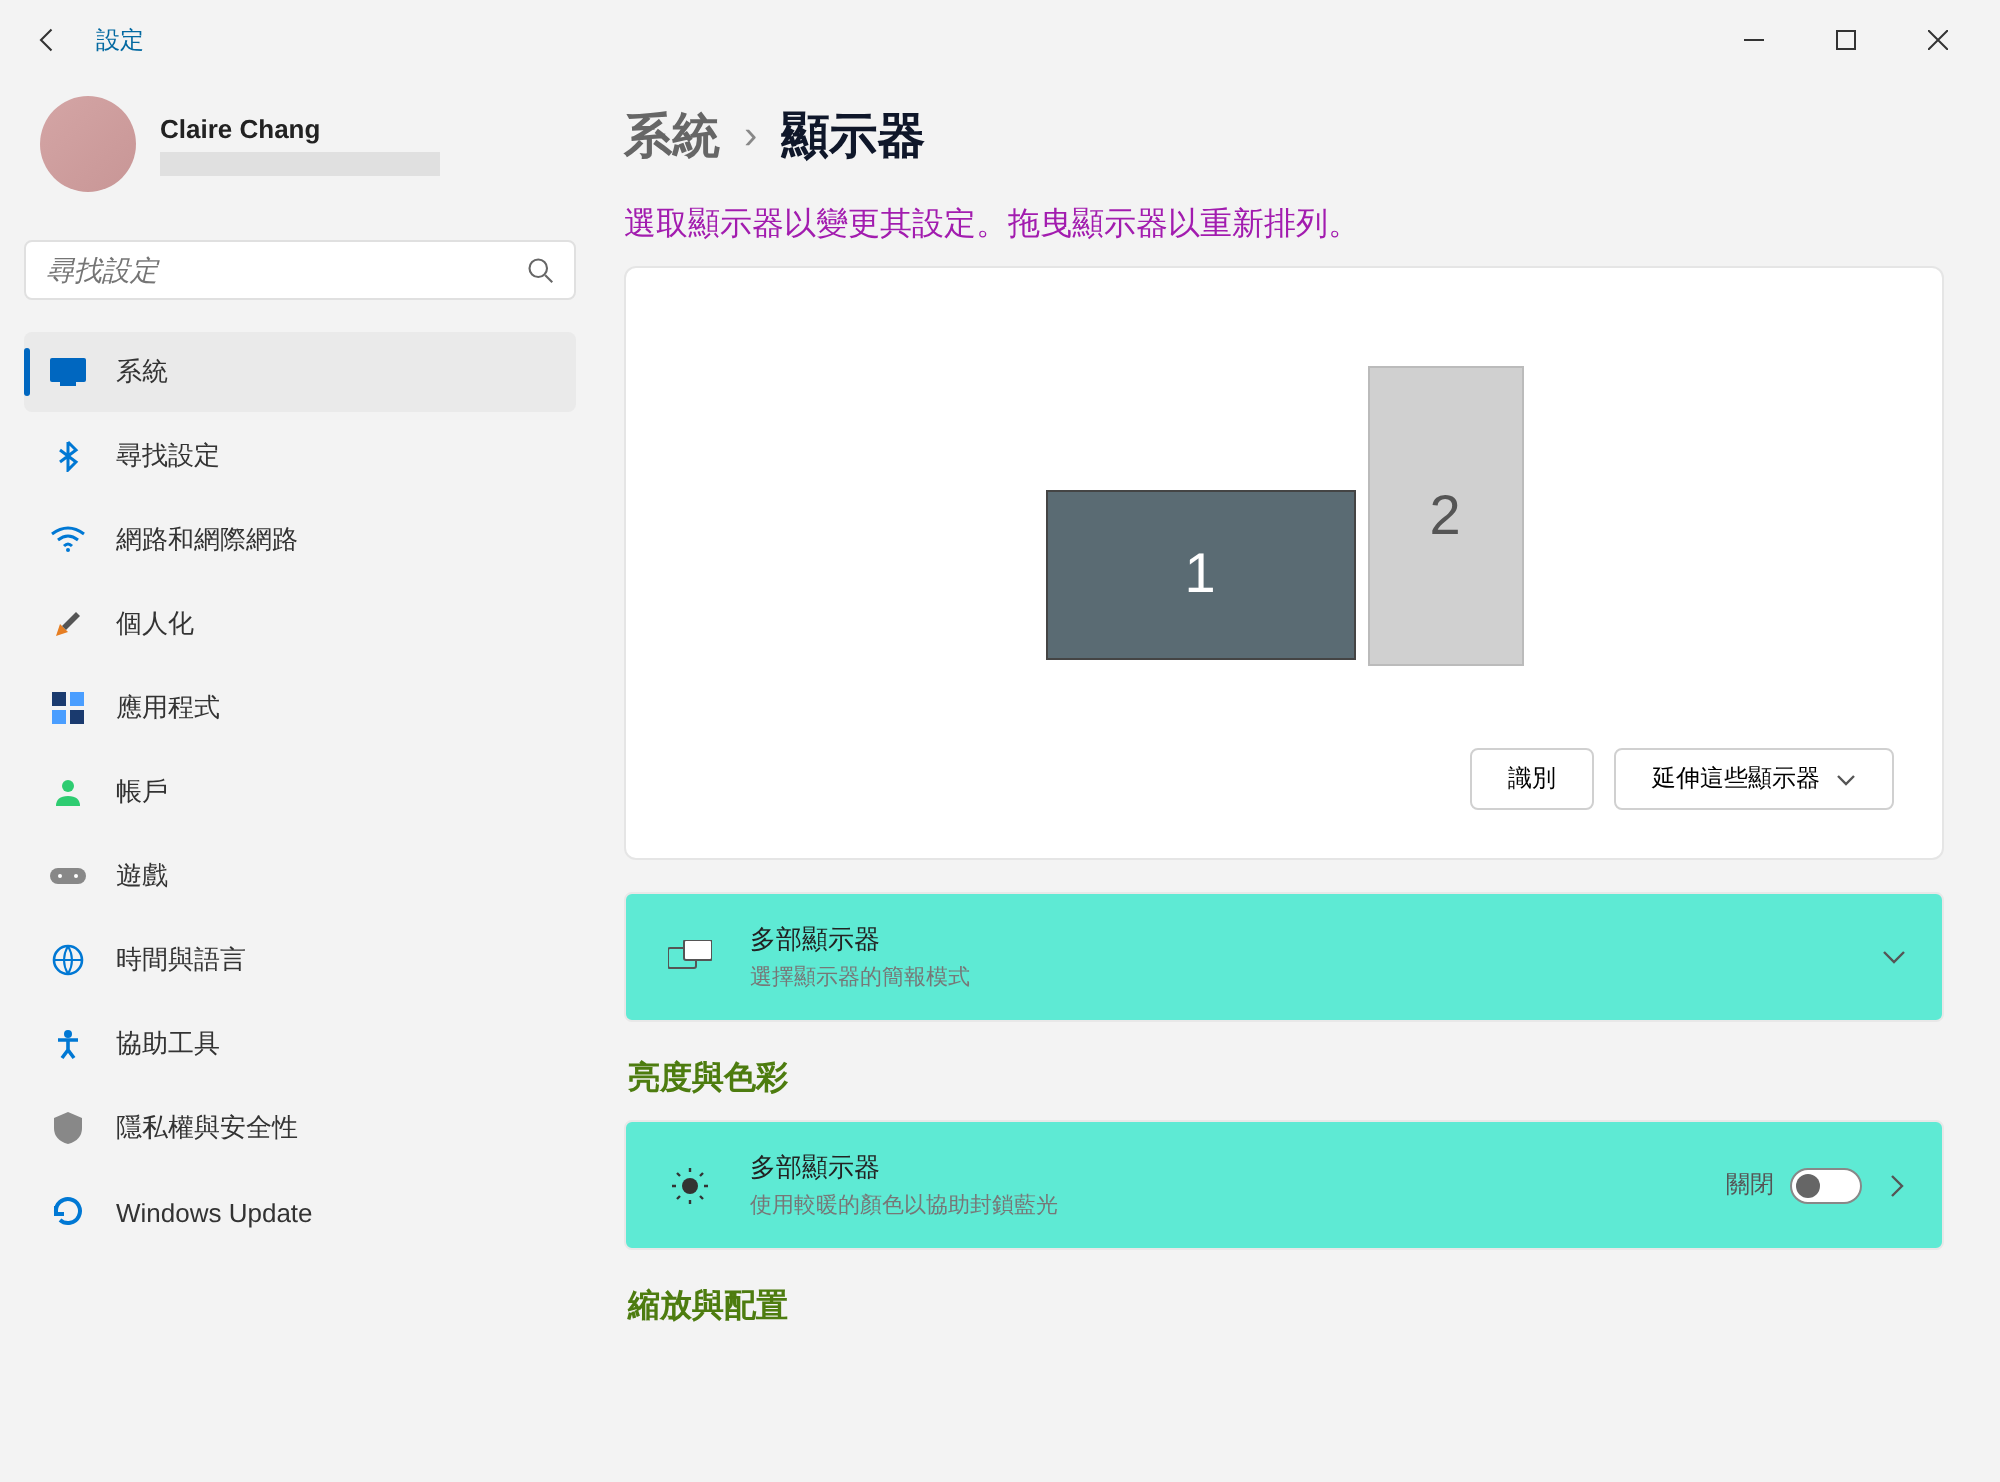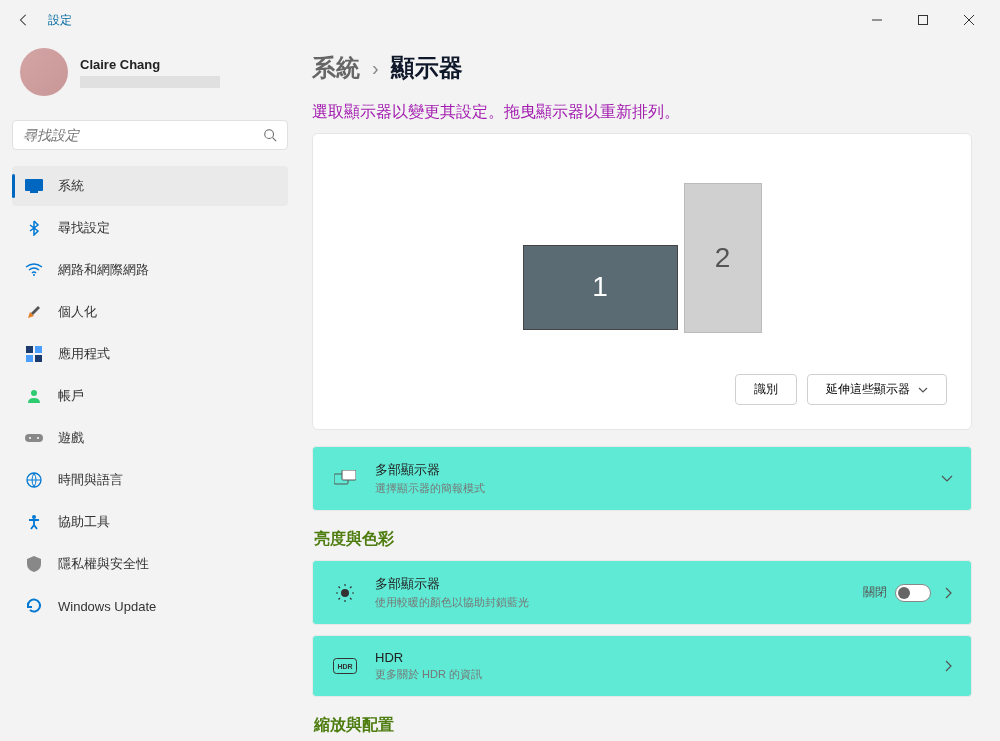--- a/index.html
+++ b/index.html
@@ -260,33 +260,16 @@
           <div class="toggle-knob"></div>
         </div>
       </div>
       <span class="chevron">
         <svg width="8" height="12" viewBox="0 0 8 12">
             <path d="M1 1 L6 6 L1 11" stroke="#555" stroke-width="1.2" fill="none"></path>
           </svg>
       </span>
     </div>
 
-    <div class="setting-card">
-      <span class="card-icon">
-        <svg width="24" height="16" viewBox="0 0 24 16">
-            <rect x="0.5" y="0.5" width="23" height="15" rx="3" stroke="#333" fill="none"></rect>
-            <text x="12" y="11" font-size="7" text-anchor="middle" fill="#333" font-weight="bold">HDR</text>
-          </svg>
-      </span>
-      <div class="card-text">
-        <div class="card-title">HDR</div>
-        <div class="card-sub">更多關於 HDR 的資訊</div>
-      </div>
-      <span class="chevron">
-        <svg width="8" height="12" viewBox="0 0 8 12">
-            <path d="M1 1 L6 6 L1 11" stroke="#555" stroke-width="1.2" fill="none"></path>
-          </svg>
-      </span>
-    </div>
 
     <div class="section-header">縮放與配置</div>
   </main>
 </div>
 
 </body></html>

